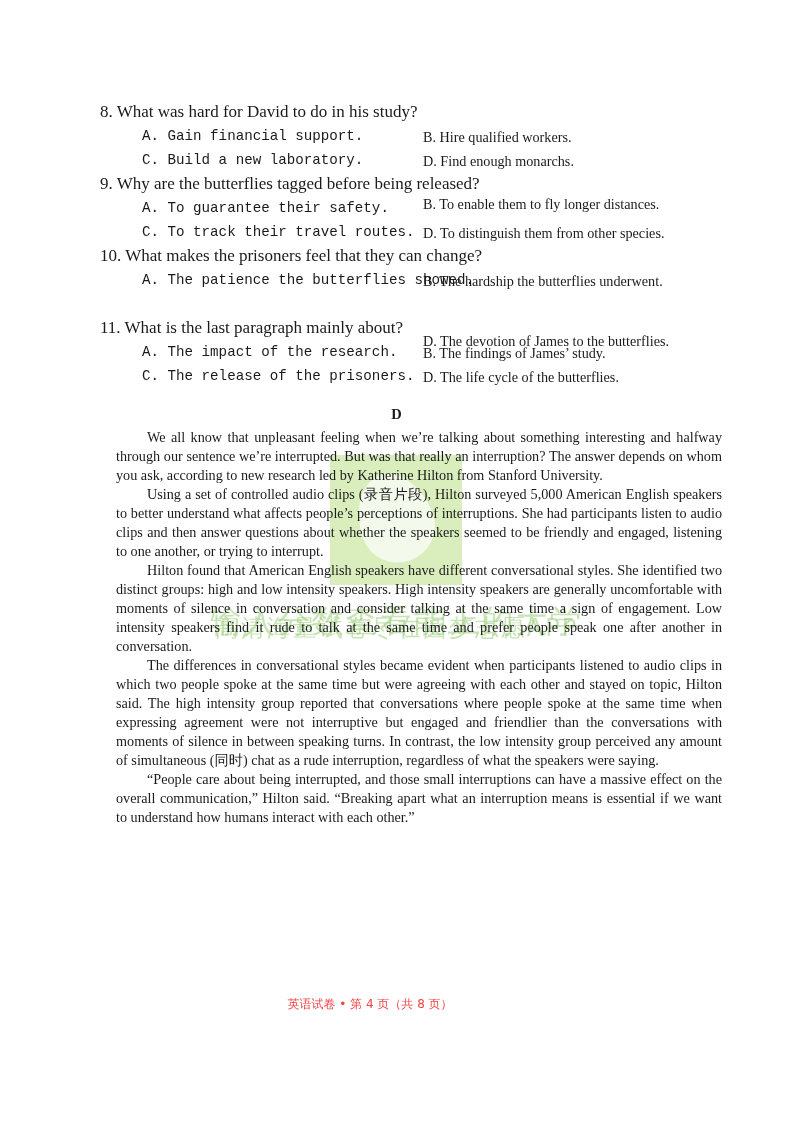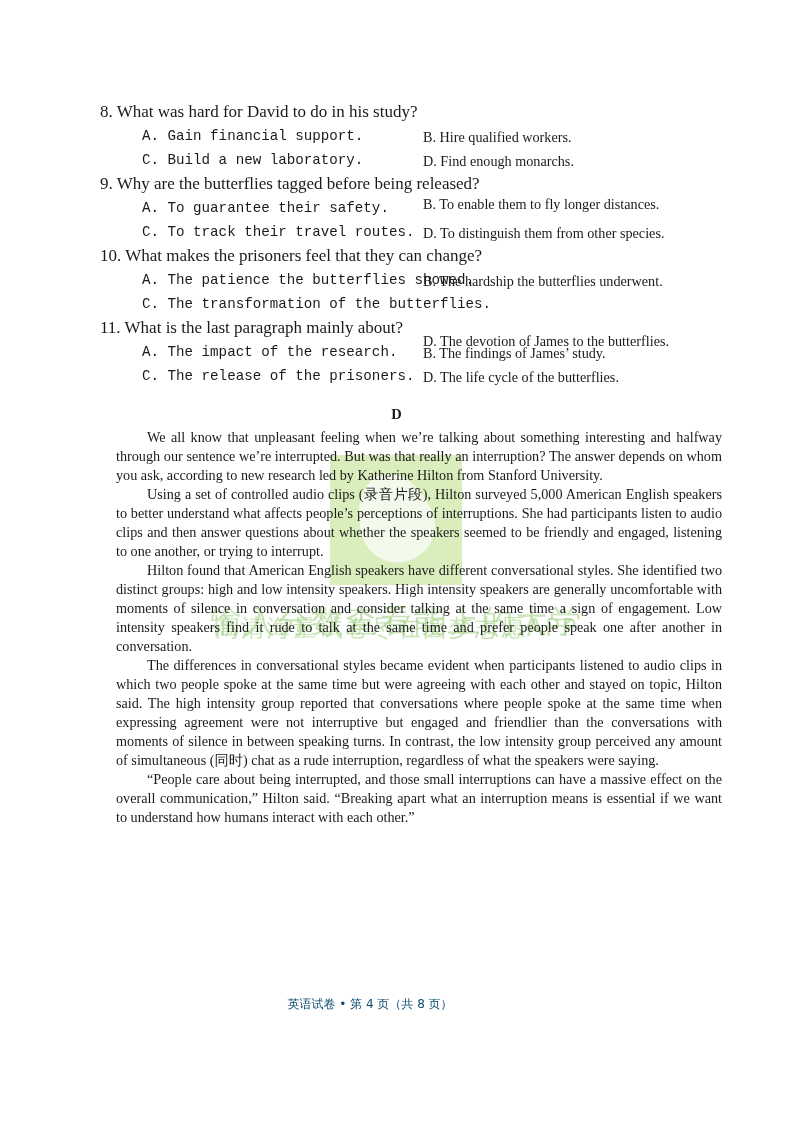--- a/index.html
+++ b/index.html
@@ -8,21 +8,21 @@
       font-family: "Liberation Serif", "DejaVu Serif", serif; color: #1a1a1a;
     }
     .page { position: absolute; left: 0; top: 0; width: 793px; height: 1123px; }
     .q { position: absolute; left: 100px; font-size: 17px; line-height: 18px; white-space: nowrap; }
     .opt { position: absolute; font-size: 14.2px; line-height: 18px; white-space: nowrap; }
     .col-a { left: 142px; font-family: Liberation Mono, monospace; }
     .col-b { left: 423px; }
     .section-title { position: absolute; left: 0; width: 793px; text-align: center; top: 406px; font-weight: bold; font-size: 14.5px; }
     .passage { position: absolute; left: 116px; width: 606px; top: 428px; font-size: 14.2px; line-height: 19px; text-align: justify; }
     .passage p { margin: 0; text-indent: 31px; }
-    .footer { position: absolute; left: 0; width: 740px; top: 996px; text-align: center; font-family: "DejaVu Sans", sans-serif; font-size: 12px; color: #0c4a6e; }
+    .footer { position: absolute; left: 0; width: 740px; top: 996px; text-align: center; font-family: "DejaVu Sans", sans-serif; font-size: 12px; color: #ef4444; }
     .wm-leaf { position: absolute; left: 330px; top: 455px; width: 132px; height: 130px; background: #d4ecb2; opacity: 0.85; }
     .wm-leaf .drop { position: absolute; left: 28px; top: 18px; width: 74px; height: 90px; background: #f2f9e8; border-radius: 50% 50% 50% 50% / 60% 60% 40% 40%; transform: rotate(-20deg); }
     .wm-text { position: absolute; left: 0; width: 793px; text-align: center; font-family: "DejaVu Sans", sans-serif; color: #9ccf7c; opacity: 0.55; letter-spacing: 2px; }
     .wm1 { top: 564px; font-size: 32px; margin-top: 36px; }
     .wm2 { top: 612px; font-size: 24px; }
   </style>
 </head>
 <body>
 
 <div class="page">
@@ -41,21 +41,20 @@
 
   <div class="q" style="top:175px;">9. Why are the butterflies tagged before being released?</div>
   <div class="opt col-a" style="top:199px;">A. To guarantee their safety.</div>
   <div class="opt col-b" style="top:195px;">B. To enable them to fly longer distances.</div>
   <div class="opt col-a" style="top:223px;">C. To track their travel routes.</div>
   <div class="opt col-b" style="top:224px;">D. To distinguish them from other species.</div>
 
   <div class="q" style="top:247px;">10. What makes the prisoners feel that they can change?</div>
   <div class="opt col-b" style="top:272px;">B. The hardship the butterflies underwent.</div>
   <div class="opt col-a" style="top:271px;">A. The patience the butterflies showed.</div>
-  <div class="opt col-a" style="top:295px;">C. The transformation of the butterflies.</div>
   <div class="opt col-b" style="top:296px;margin-top:36px;">D. The devotion of James to the butterflies.</div>
 
   <div class="q" style="top:319px;">11. What is the last paragraph mainly about?</div>
   <div class="opt col-a" style="top:343px;">A. The impact of the research.</div>
   <div class="opt col-b" style="top:344px;">B. The findings of James’ study.</div>
   <div class="opt col-a" style="top:367px;">C. The release of the prisoners.</div>
   <div class="opt col-b" style="top:368px;">D. The life cycle of the butterflies.</div>
 
   <div class="section-title">D</div>
 

